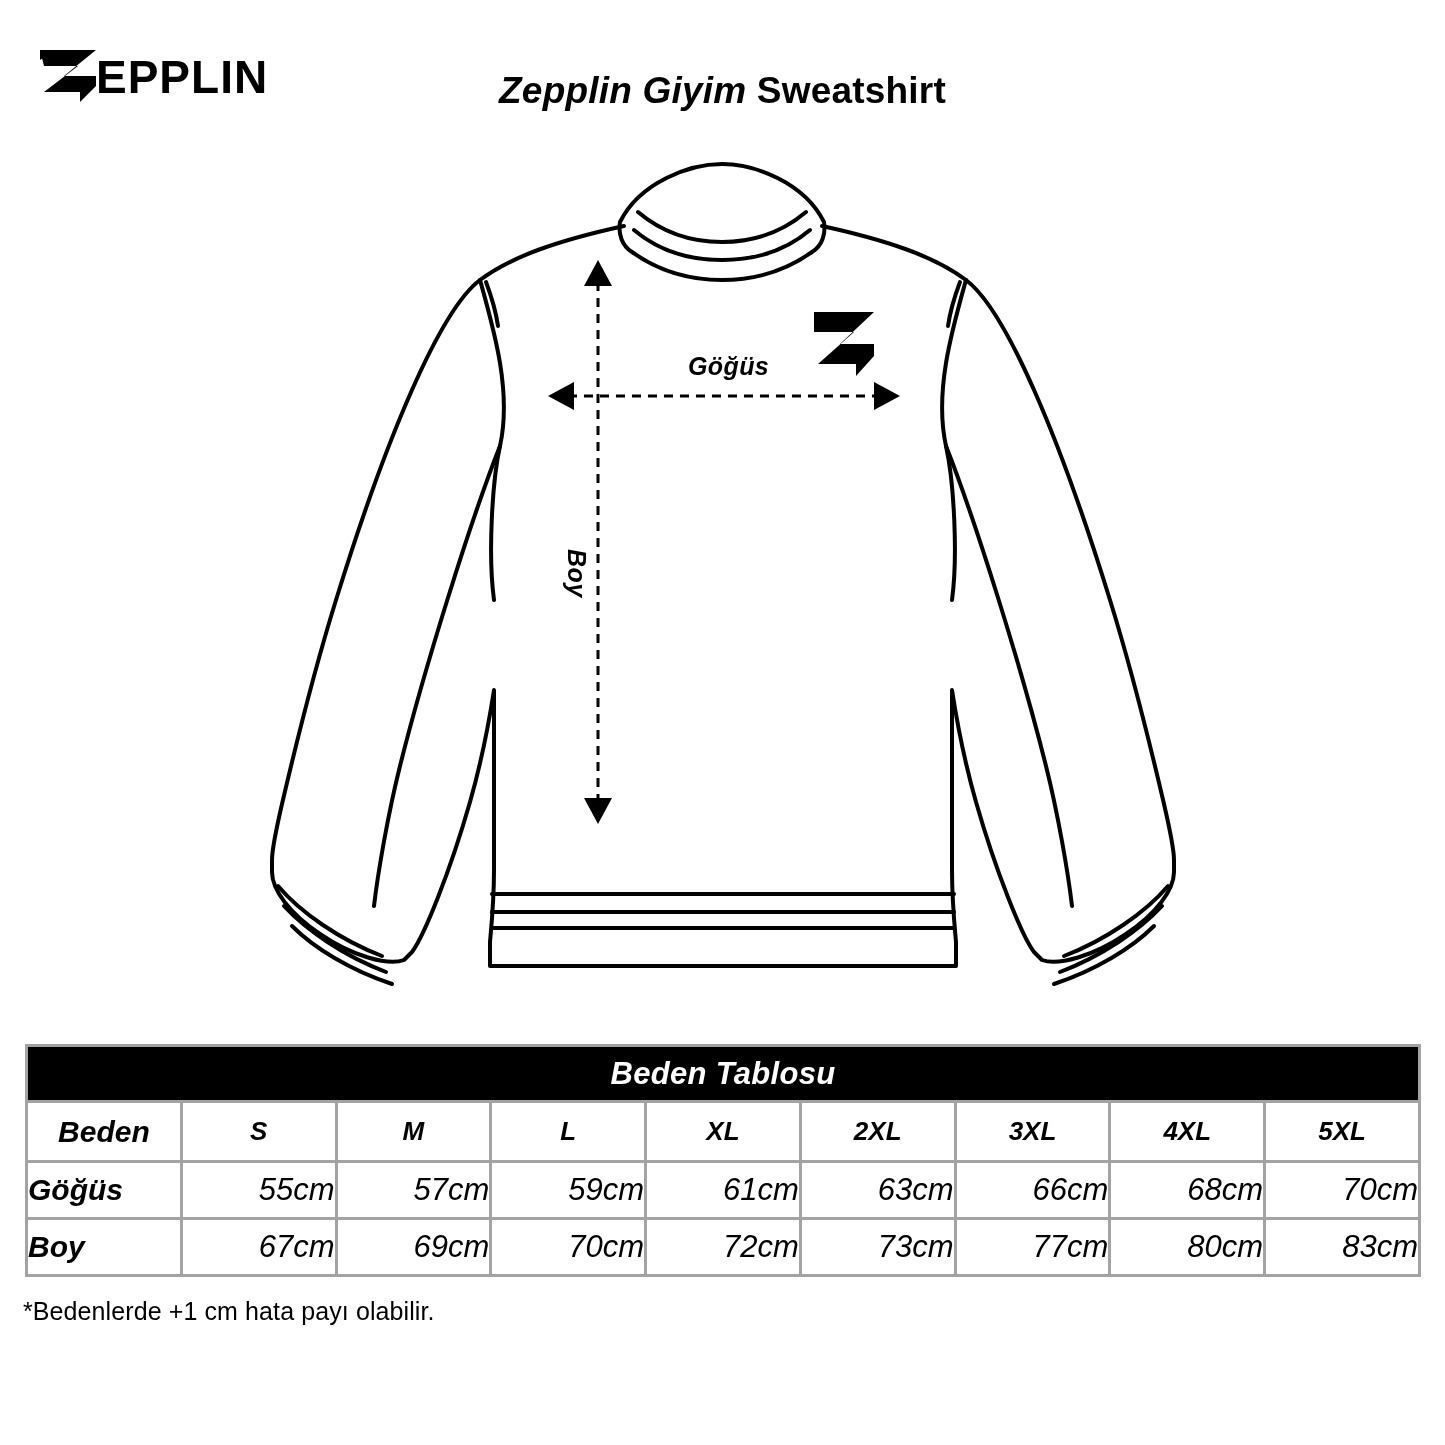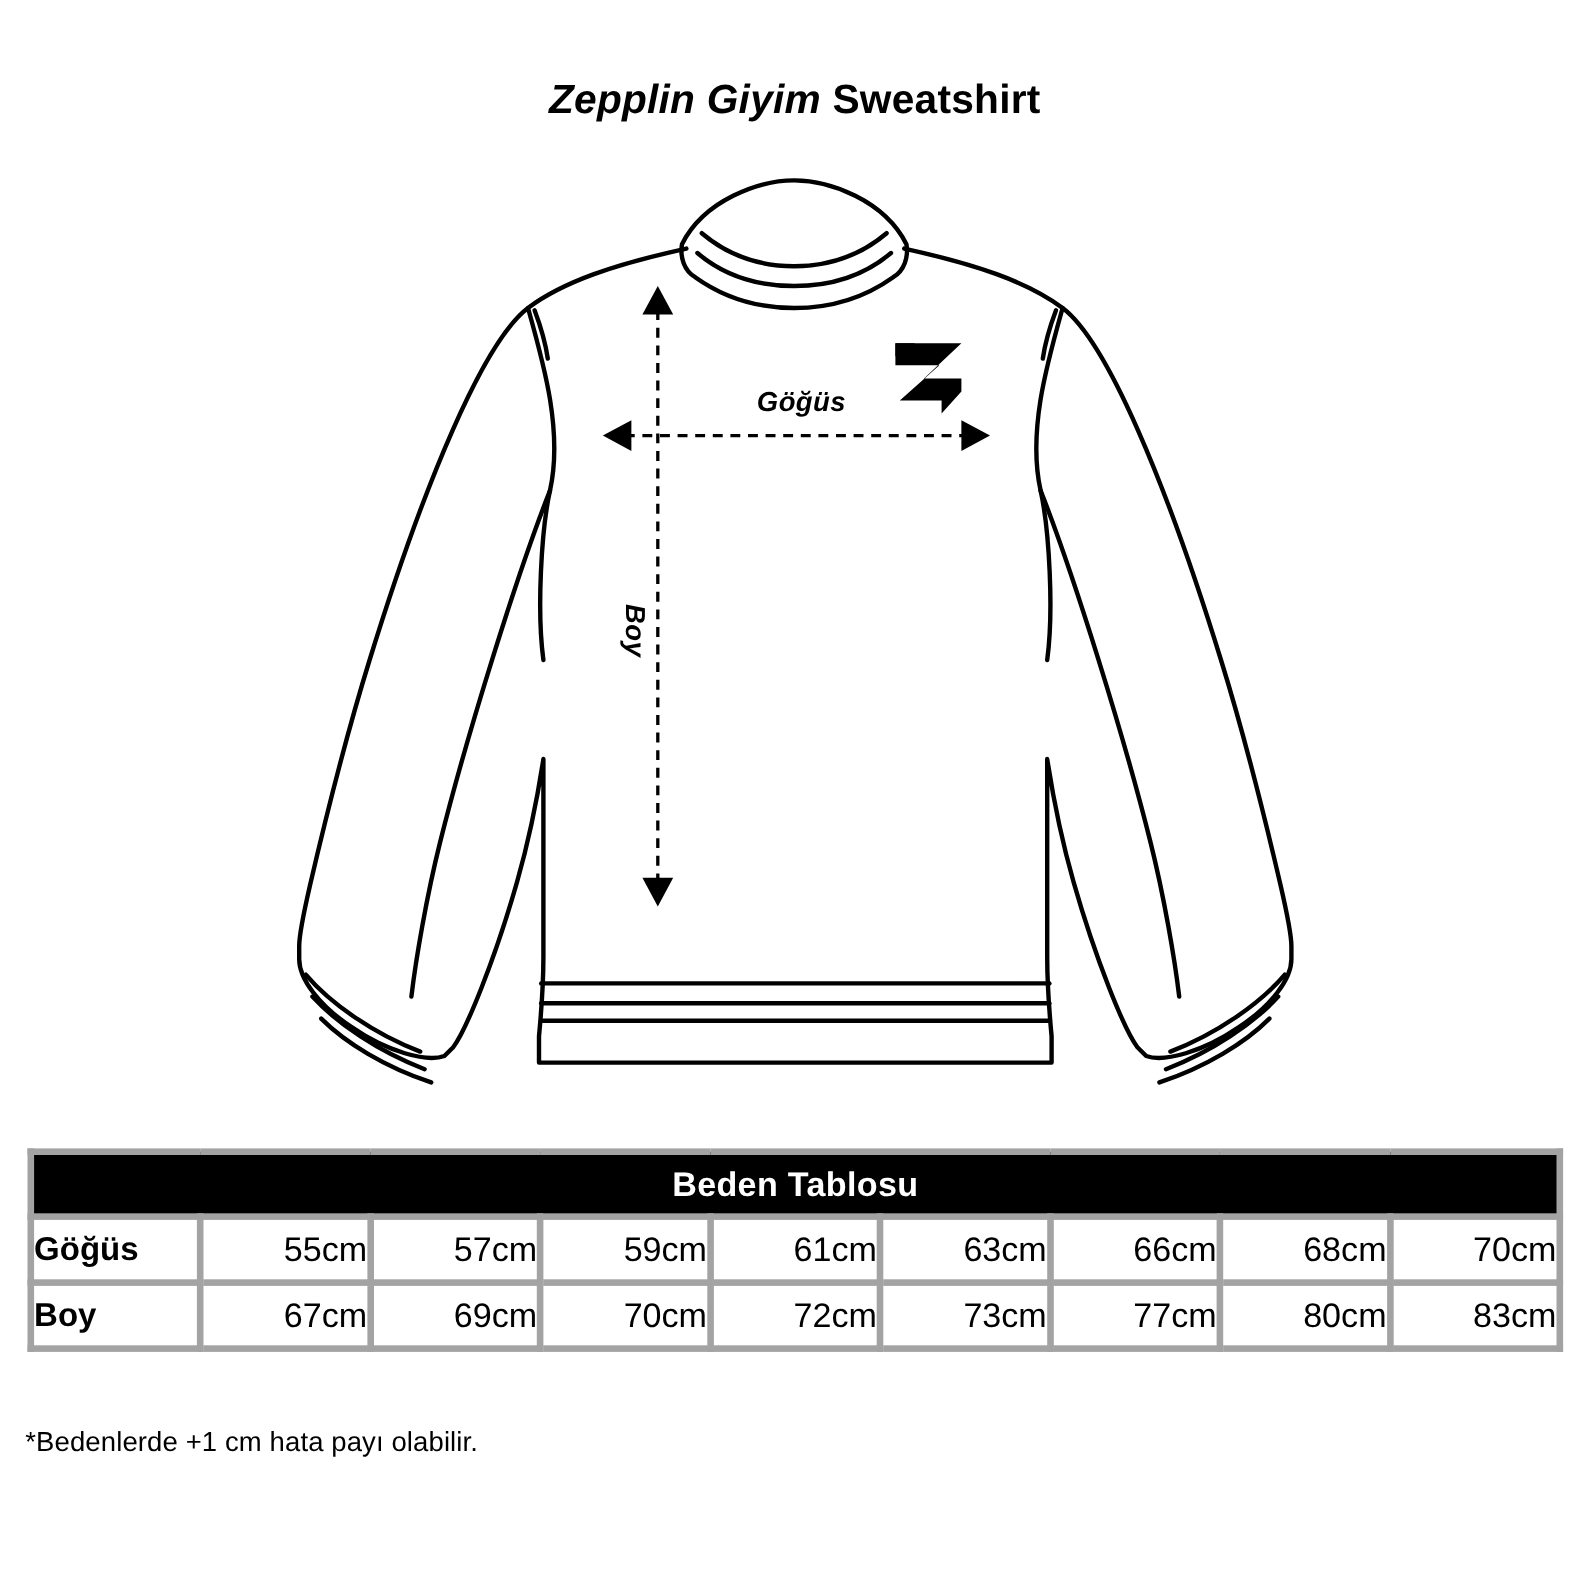--- a/index.html
+++ b/index.html
@@ -89,22 +89,23 @@
     left: 25px;
     top: 1044px;
     width: 1396px;
   }
   table.size-table {
     border-collapse: collapse;
     width: 1396px;
     table-layout: fixed;
   }
   table.size-table td, table.size-table th {
-    border: 6px solid #a3a3a3;
+    border: 3px solid #a3a3a3;
     padding: 0;
+    font-style: italic;
   }
   .tbl-title {
     background: #000000;
     color: #ffffff;
     text-align: center;
     font-size: 31px;
     font-weight: 700;
     height: 53px;
     letter-spacing: 0.3px;
   }
@@ -140,20 +141,33 @@
     top: 1297px;
     font-size: 25px;
     letter-spacing: 0.1px;
   }
 </style>
 </head>
 <body>
 
 <div class="header">
 
+  <div class="brand-logo">
+    <svg width="240" height="62" viewBox="0 0 240 62" xmlns="http://www.w3.org/2000/svg">
+
+      <g>
+        <path d="M6 4 H62 L30 30 H62 L62 40 L46 56 L46 46 L10 46 L44 20 L10 20 Z" fill="#000"></path>
+        <path d="M6 4 L6 14 L22 4 Z" fill="#000"></path>
+      </g>
+
+      <g fill="#000" font-family="Liberation Sans, sans-serif" font-size="46" font-weight="700">
+        <text x="62" y="47" letter-spacing="1">EPPLIN</text>
+      </g>
+    </svg>
+  </div>
 
   <div class="title">
     <span class="t-light">Zepplin Giyim</span>
     <span class="t-bold">Sweatshirt</span>
   </div>
 </div>
 
 <div class="illustration">
   <svg width="1445" height="910" viewBox="0 0 1445 910" xmlns="http://www.w3.org/2000/svg">
     <g fill="none" stroke="#000" stroke-width="4" stroke-linejoin="round" stroke-linecap="round">
@@ -241,20 +255,31 @@
 <div class="label-gogus">Göğüs</div>
 <div class="label-boy">Boy</div>
 
 <div class="table-wrap">
   <table class="size-table">
     <tbody>
       <tr>
         <td class="tbl-title" colspan="9">Beden Tablosu</td>
       </tr>
       <tr>
+        <td class="hdr-label" style="width:247px">Beden</td>
+        <td class="hdr-size">S</td>
+        <td class="hdr-size">M</td>
+        <td class="hdr-size">L</td>
+        <td class="hdr-size">XL</td>
+        <td class="hdr-size">2XL</td>
+        <td class="hdr-size">3XL</td>
+        <td class="hdr-size">4XL</td>
+        <td class="hdr-size">5XL</td>
+      </tr>
+      <tr>
         <td class="row-label">Göğüs</td>
         <td class="cell-val">55cm</td>
         <td class="cell-val">57cm</td>
         <td class="cell-val">59cm</td>
         <td class="cell-val">61cm</td>
         <td class="cell-val">63cm</td>
         <td class="cell-val">66cm</td>
         <td class="cell-val">68cm</td>
         <td class="cell-val">70cm</td>
       </tr>

